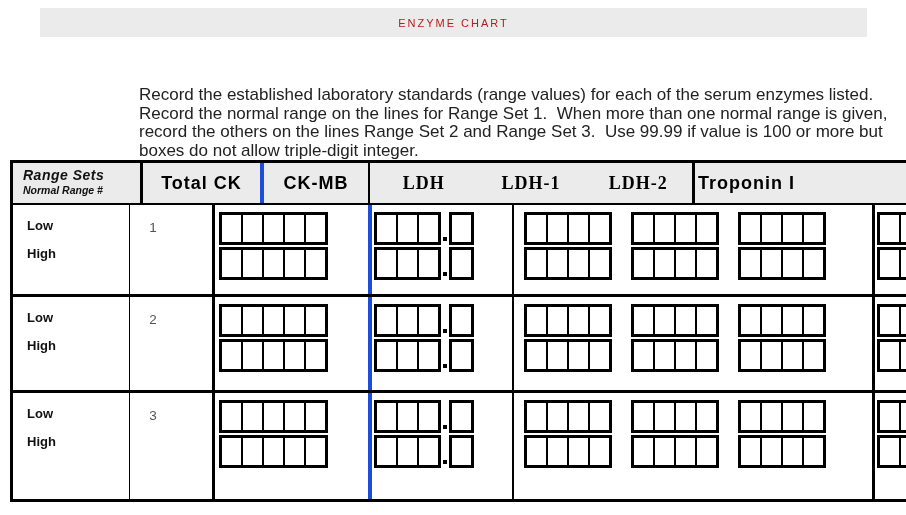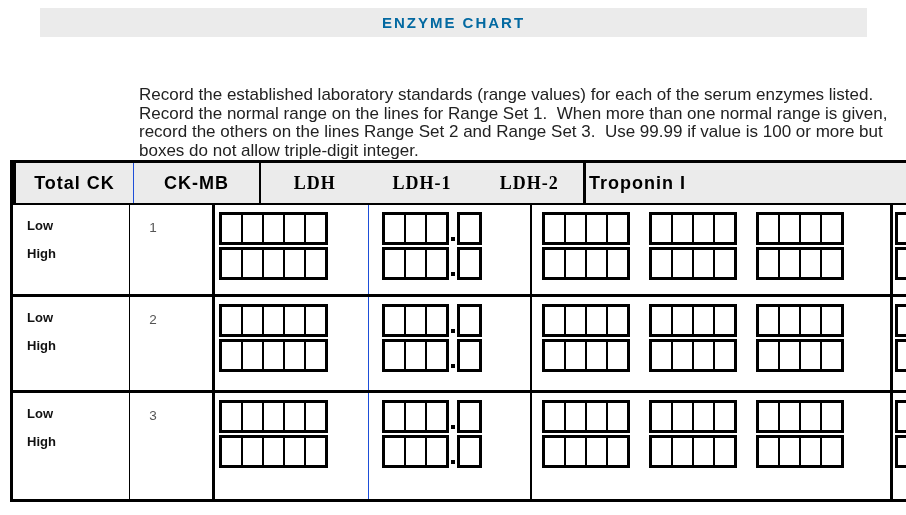--- a/index.html
+++ b/index.html
@@ -1,21 +1,21 @@
 <!DOCTYPE html>
 <html style="--header-bg: #ebebeb;"><head>
 <meta charset="utf-8">
 <style>
   html,body{margin:0;padding:0;background:#fff;}
   body{width:906px;height:515px;font-family:"Liberation Sans",sans-serif;color:#111;overflow:hidden;}
   .page{position:relative;width:906px;height:515px;background:#fff;}
 
   .title-bar{position:absolute;left:40px;top:8px;width:827px;height:29px;background:var(--header-bg,#ebebeb);
     display:flex;align-items:center;justify-content:center;}
-  .title-bar .t{font-weight:bold;font-size:15px;letter-spacing:2px;color:#0369a1;}
+  .title-bar .t{font-weight:normal;font-size:11px;letter-spacing:2px;color:#b91c1c;}
 
   .side-label{position:absolute;left:8px;top:76px;font-weight:bold;font-size:12.5px;line-height:19px;}
   .side-label span{display:block;text-decoration:underline;}
 
   .instructions{position:absolute;left:123px;top:70px;width:758px;margin:16px;
     font-size:17px;line-height:18.5px;white-space:pre-wrap;color:#222;}
 
   .table-wrap{position:absolute;left:10px;top:160px;border:3px solid #000;background:#fff;}
   .trow{display:flex;}
   .trow.header{height:40px;background:var(--header-bg,#ebebeb);border-bottom:2px solid #000;}
@@ -25,21 +25,21 @@
 
   .cell{box-sizing:border-box;}
   .corner{width:127px;padding:4px 0 0 10px;}
   .corner .rs{display:block;font-style:italic;font-weight:bold;font-size:14px;letter-spacing:.5px;}
   .corner .nr{display:block;font-style:italic;font-weight:bold;font-size:10.5px;margin-top:1px;}
 
   .hcol{display:flex;align-items:center;}
   .hcol .lbl{flex:1;text-align:center;font-weight:bold;font-size:18px;letter-spacing:1px;color:#000;}
 
   .c0{width:120px;border-left:3px solid #000;}
-  .c1{width:126px;border-left:1px solid #1d4ed8;}
+  .c1{width:108px;border-left:4px solid #1d4ed8;}
   .c2{width:324px;border-left:2px solid #000;font-family:Liberation Serif, serif;}
   .c3{width:106px;border-left:3px solid #000;}
   .c4{width:114px;border-left:2px solid #000;}
 
   .rlabel{width:80px;padding:13px 0 0 14px;font-weight:bold;font-size:13px;}
   .rlabel .hi{display:block;margin-top:13px;}
   .rlabel .lo{display:block;}
   .rnum{width:47px;border-left:1px solid #000;text-align:center;padding-top:15px;
     font-size:13.5px;color:#555;}
 
@@ -59,20 +59,24 @@
 
   <div class="title-bar">
     <span class="t">ENZYME CHART</span>
   </div>
 
 
   <p class="instructions">Record the established laboratory standards (range values) for each of the serum enzymes listed.  Record the normal range on the lines for Range Set 1.  When more than one normal range is given, record the others on the lines Range Set 2 and Range Set 3.  Use 99.99 if value is 100 or more but boxes do not allow triple-digit integer.</p>
 
   <div class="table-wrap" id="enzyme-table">
       <div class="trow header">
+        <div class="cell corner">
+          <span class="rs">Range Sets</span>
+          <span class="nr">Normal Range #</span>
+        </div>
         <div class="cell hcol c0">
           <span class="lbl">Total CK</span>
         </div>
         <div class="cell hcol c1">
           <span class="lbl">CK-MB</span>
         </div>
         <div class="cell hcol c2">
           <span class="lbl">LDH</span>
           <span class="lbl">LDH-1</span>
           <span class="lbl">LDH-2</span>

